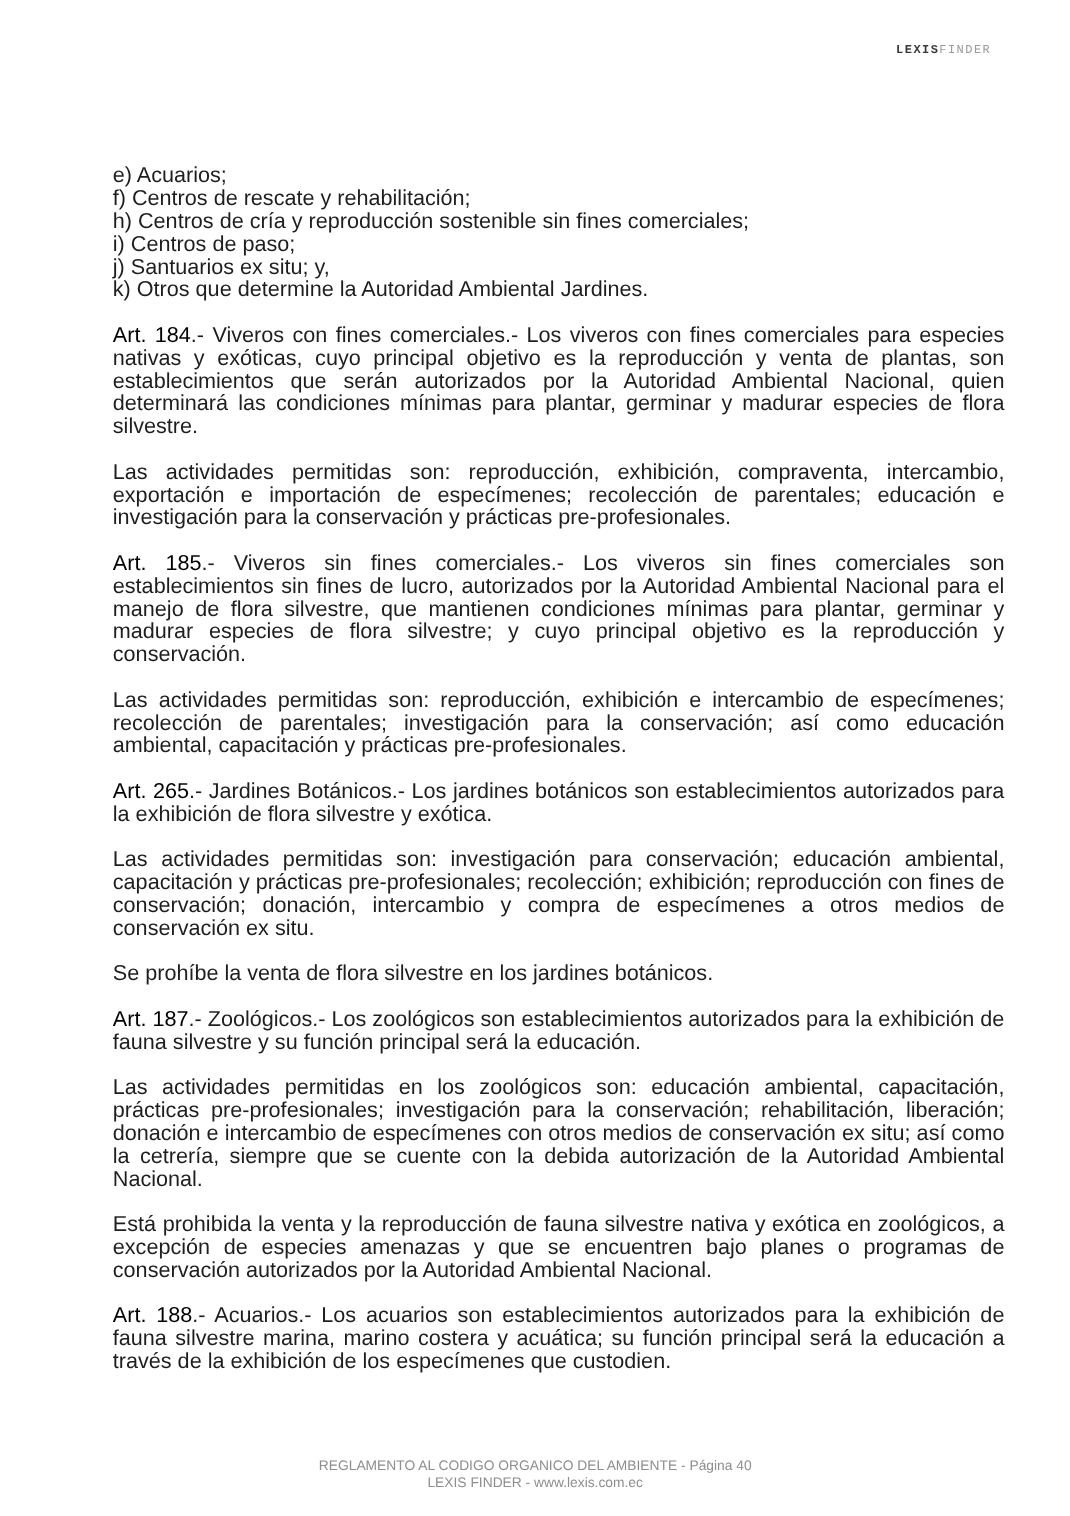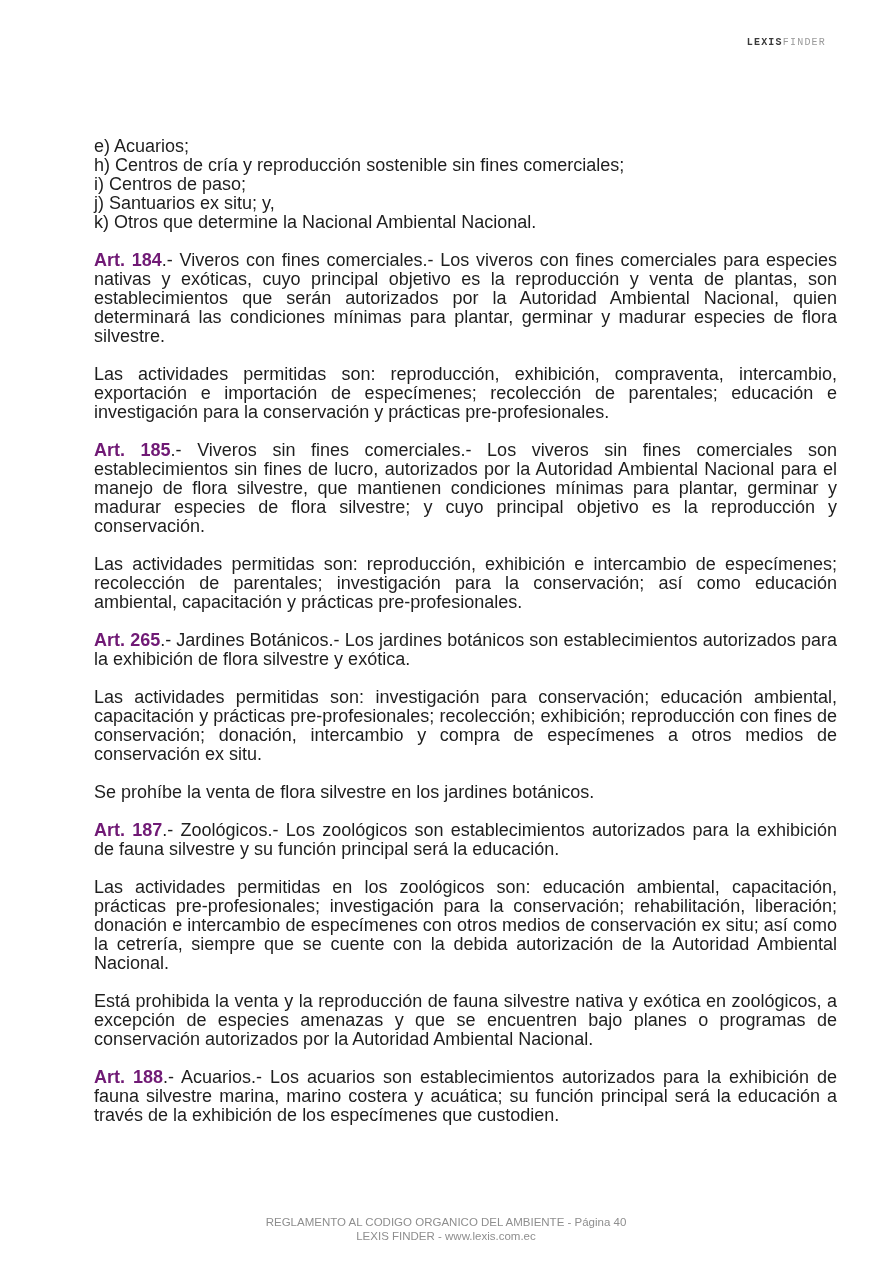--- a/index.html
+++ b/index.html
@@ -12,40 +12,41 @@
   .brand .b1 { font-weight: bold; color: #3a3a3a; }
   .brand .b2 { color: #9a9a9a; font-weight: normal; }
   .content {
     position: absolute; top: 104px; left: 94px; width: 743px;
     font-family: "Liberation Sans", sans-serif; font-size: 18px; line-height: 19px;
     color: #1e1e1e;
     margin-top: 33px;
   }
   .content p { margin: 0 0 19px 0; text-align: justify; text-align-last: left; }
   .list-item { display: block; text-align: left; }
-  .art { color: #701a75; font-weight: bold; }
+  .art { color: #000000; font-weight: normal; }
   .footer {
     position: absolute; top: 1215px; left: 0; width: 892px; text-align: center;
     font-family: "Liberation Sans", sans-serif; font-size: 11.5px; line-height: 14px; color: #8e8e8e;
   }
 </style>
 </head>
 <body>
 
 <div class="brand">
   <span class="b1">LEXIS</span><span class="b2">FINDER</span>
 </div>
 
 <div class="content">
   <p>
     <span class="list-item">e) Acuarios;</span>
+    <span class="list-item">f) Centros de rescate y rehabilitación;</span>
     <span class="list-item">h) Centros de cría y reproducción sostenible sin fines comerciales;</span>
     <span class="list-item">i) Centros de paso;</span>
     <span class="list-item">j) Santuarios ex situ; y,</span>
-    <span class="list-item">k) Otros que determine la Nacional Ambiental Nacional.</span>
+    <span class="list-item">k) Otros que determine la Autoridad Ambiental Jardines.</span>
   </p>
 
   <p><span class="art">Art. 184</span><span>.- Viveros con fines comerciales.- Los viveros con fines comerciales para especies nativas y exóticas, cuyo principal objetivo es la reproducción y venta de plantas, son establecimientos que serán autorizados por la Autoridad Ambiental Nacional, quien determinará las condiciones mínimas para plantar, germinar y madurar especies de flora silvestre.</span></p>
   <p>Las actividades permitidas son: reproducción, exhibición, compraventa, intercambio, exportación e importación de especímenes; recolección de parentales; educación e investigación para la conservación y prácticas pre-profesionales.</p>
 
   <p><span class="art">Art. 185</span><span>.- Viveros sin fines comerciales.- Los viveros sin fines comerciales son establecimientos sin fines de lucro, autorizados por la Autoridad Ambiental Nacional para el manejo de flora silvestre, que mantienen condiciones mínimas para plantar, germinar y madurar especies de flora silvestre; y cuyo principal objetivo es la reproducción y conservación.</span></p>
   <p>Las actividades permitidas son: reproducción, exhibición e intercambio de especímenes; recolección de parentales; investigación para la conservación; así como educación ambiental, capacitación y prácticas pre-profesionales.</p>
 
   <p><span class="art">Art. 265</span><span>.- Jardines Botánicos.- Los jardines botánicos son establecimientos autorizados para la exhibición de flora silvestre y exótica.</span></p>
   <p>Las actividades permitidas son: investigación para conservación; educación ambiental, capacitación y prácticas pre-profesionales; recolección; exhibición; reproducción con fines de conservación; donación, intercambio y compra de especímenes a otros medios de conservación ex situ.</p>

